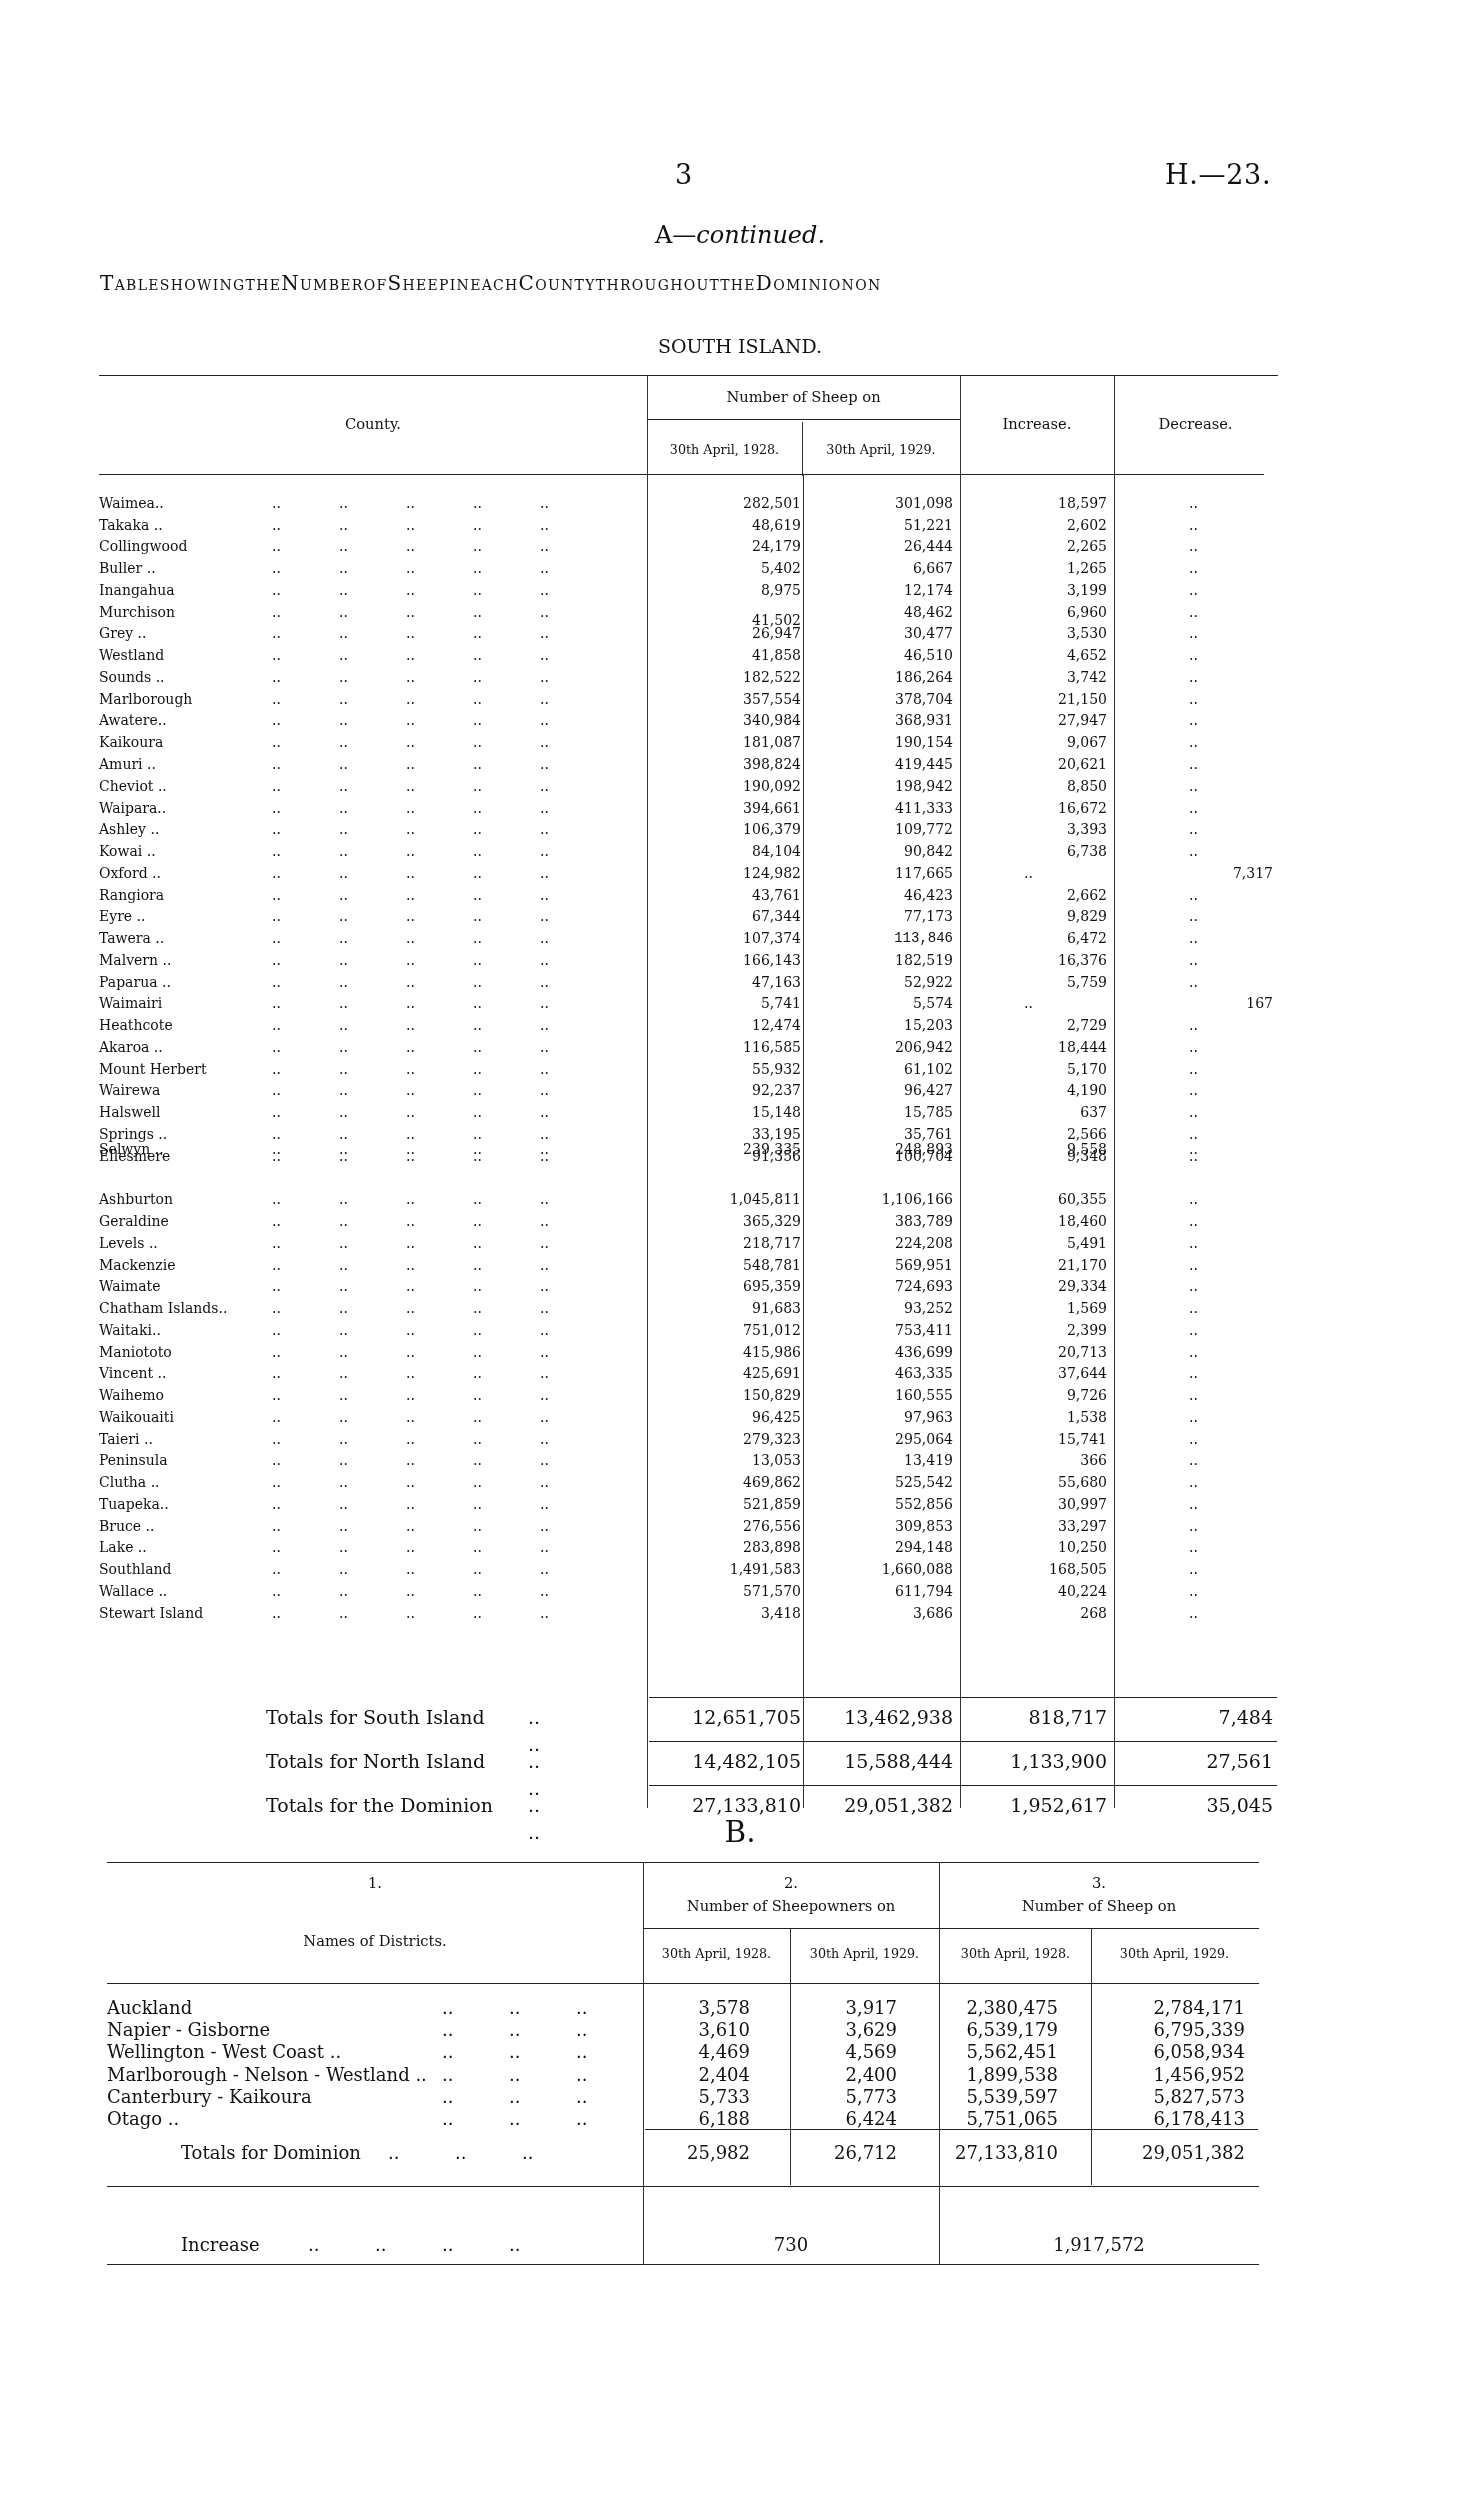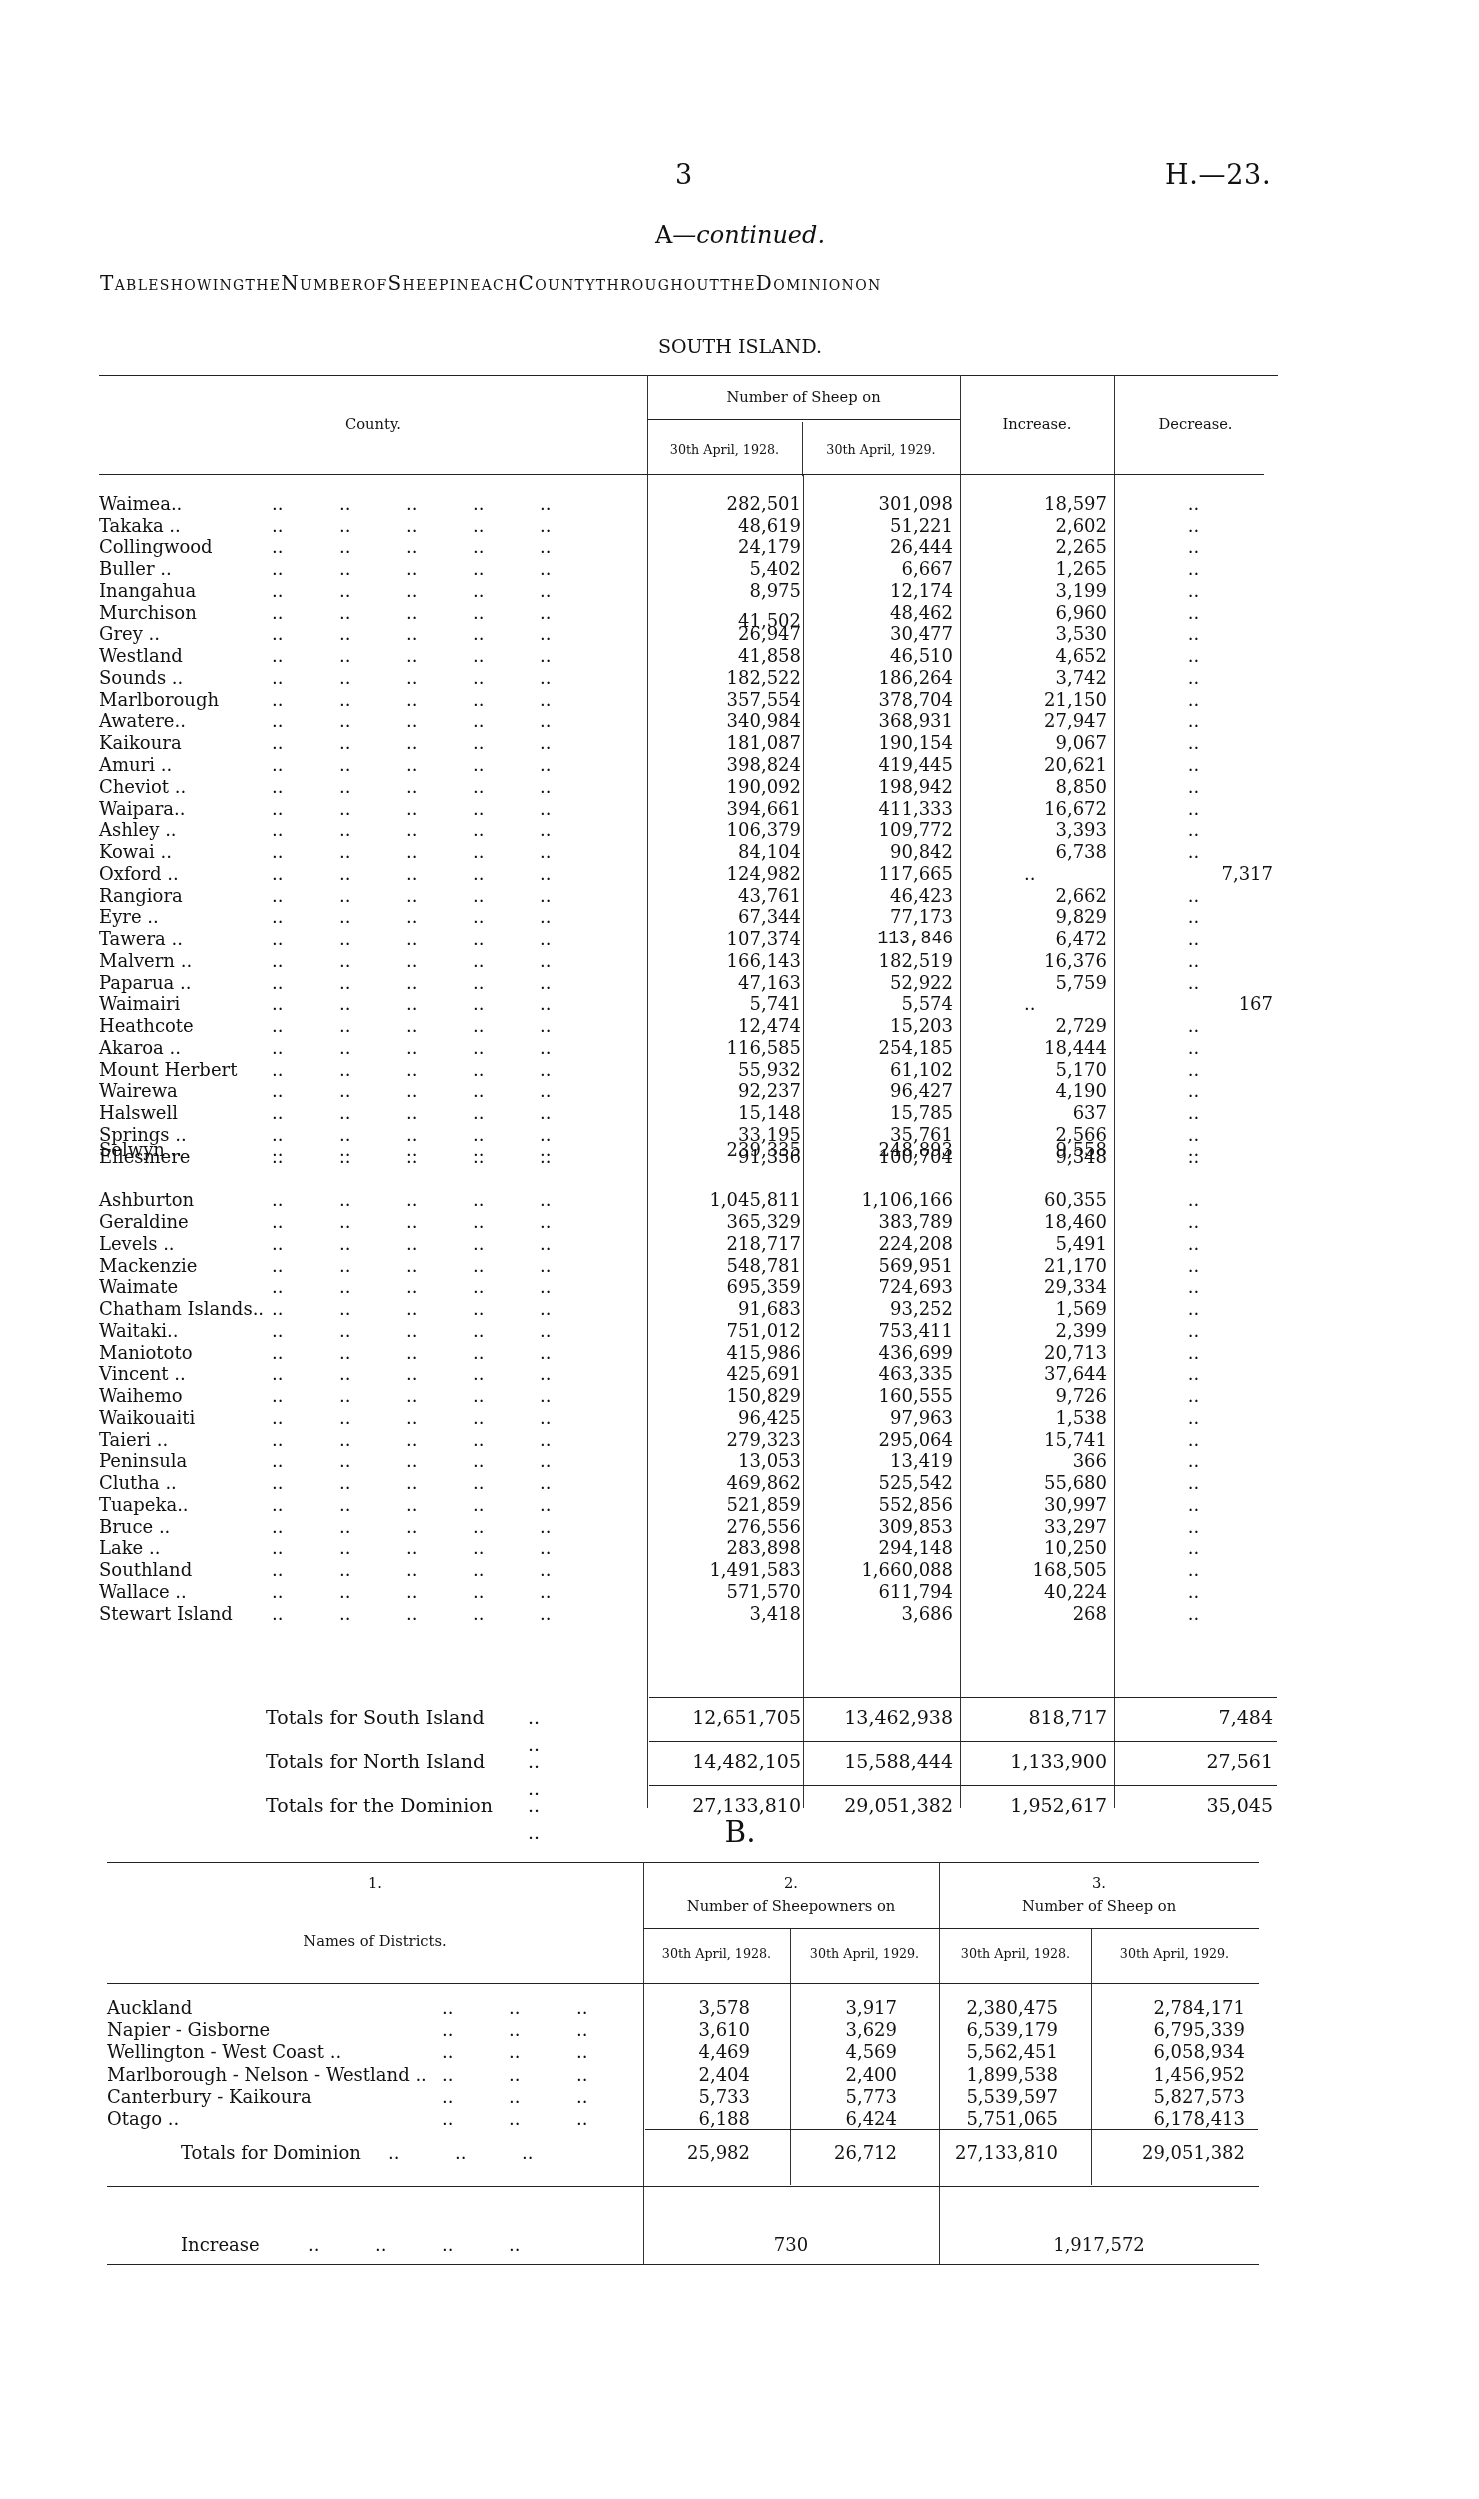--- a/index.html
+++ b/index.html
@@ -13,21 +13,21 @@
   .section-title i { font-style: italic; }
   .main-title { position: absolute; top: 268px; left: 100px; width: 1192px; font-size: 20px; text-align: center; line-height: 31px; font-variant: small-caps; letter-spacing: 1.3px; }
   .main-title .line1 { display: flex; justify-content: flex-start; }
   .subtitle { position: absolute; top: 335px; left: 0; width: 1480px; text-align: center; font-size: 19px; }
 
   
   .tableA { position: absolute; left: 99px; top: 375px; width: 1179px; }
   .hr { position: absolute; height: 0; border-top: 1.3px solid #222; }
   .vr { position: absolute; width: 0; border-left: 1.3px solid #333; }
   .hdr { position: absolute; font-size: 14.7px; text-align: center; }
-  .rowA { position: absolute; left: 0; width: 1179px; height: 22px; font-size: 18px; line-height: 21.4px; }
+  .rowA { position: absolute; left: 0; width: 1179px; height: 22px; font-size: 14px; line-height: 21.4px; }
   .rowA .name { position: absolute; left: 0; white-space: nowrap; }
   .rowA .dots { position: absolute; left: 173px; width: 382px; letter-spacing: 0; white-space: nowrap; }
   .rowA .dots span { display: inline-block; width: 67px; }
   .num { position: absolute; text-align: right; white-space: nowrap; font-family: "DejaVu Serif", serif; }
   .c1 { left: 549px; width: 159px; }
   .c2 { left: 703px; width: 159px; }
   .c3 { left: 857px; width: 158px; }
   .c4 { left: 1011px; width: 167px; }
   .c4.dd { text-align: center; }
   .c3.dd { text-align: left; padding-left: 68px; box-sizing: border-box; }
@@ -297,21 +297,21 @@
         <span class="dots"><span>..</span><span>..</span><span>..</span><span>..</span><span>..</span></span>
         <span class="num c1" style="width:153px;">12,474</span>
         <span class="num c2" style="width:151px;">15,203</span>
         <span class="num c3" style="width:151px;">2,729</span>
         <span class="num c4 dd" style="">..</span>
       </div>
       <div class="rowA" style="top: 662px;">
         <span class="name">Akaroa ..</span>
         <span class="dots"><span>..</span><span>..</span><span>..</span><span>..</span><span>..</span></span>
         <span class="num c1" style="width:153px;">116,585</span>
-        <span class="num c2" style="width:151px;">254,185</span>
+        <span class="num c2" style="width:151px;">206,942</span>
         <span class="num c3" style="width:151px;">18,444</span>
         <span class="num c4 dd" style="">..</span>
       </div>
       <div class="rowA" style="top: 684px;">
         <span class="name">Mount Herbert</span>
         <span class="dots"><span>..</span><span>..</span><span>..</span><span>..</span><span>..</span></span>
         <span class="num c1" style="width:153px;">55,932</span>
         <span class="num c2" style="width:151px;">61,102</span>
         <span class="num c3" style="width:151px;">5,170</span>
         <span class="num c4 dd" style="">..</span>

